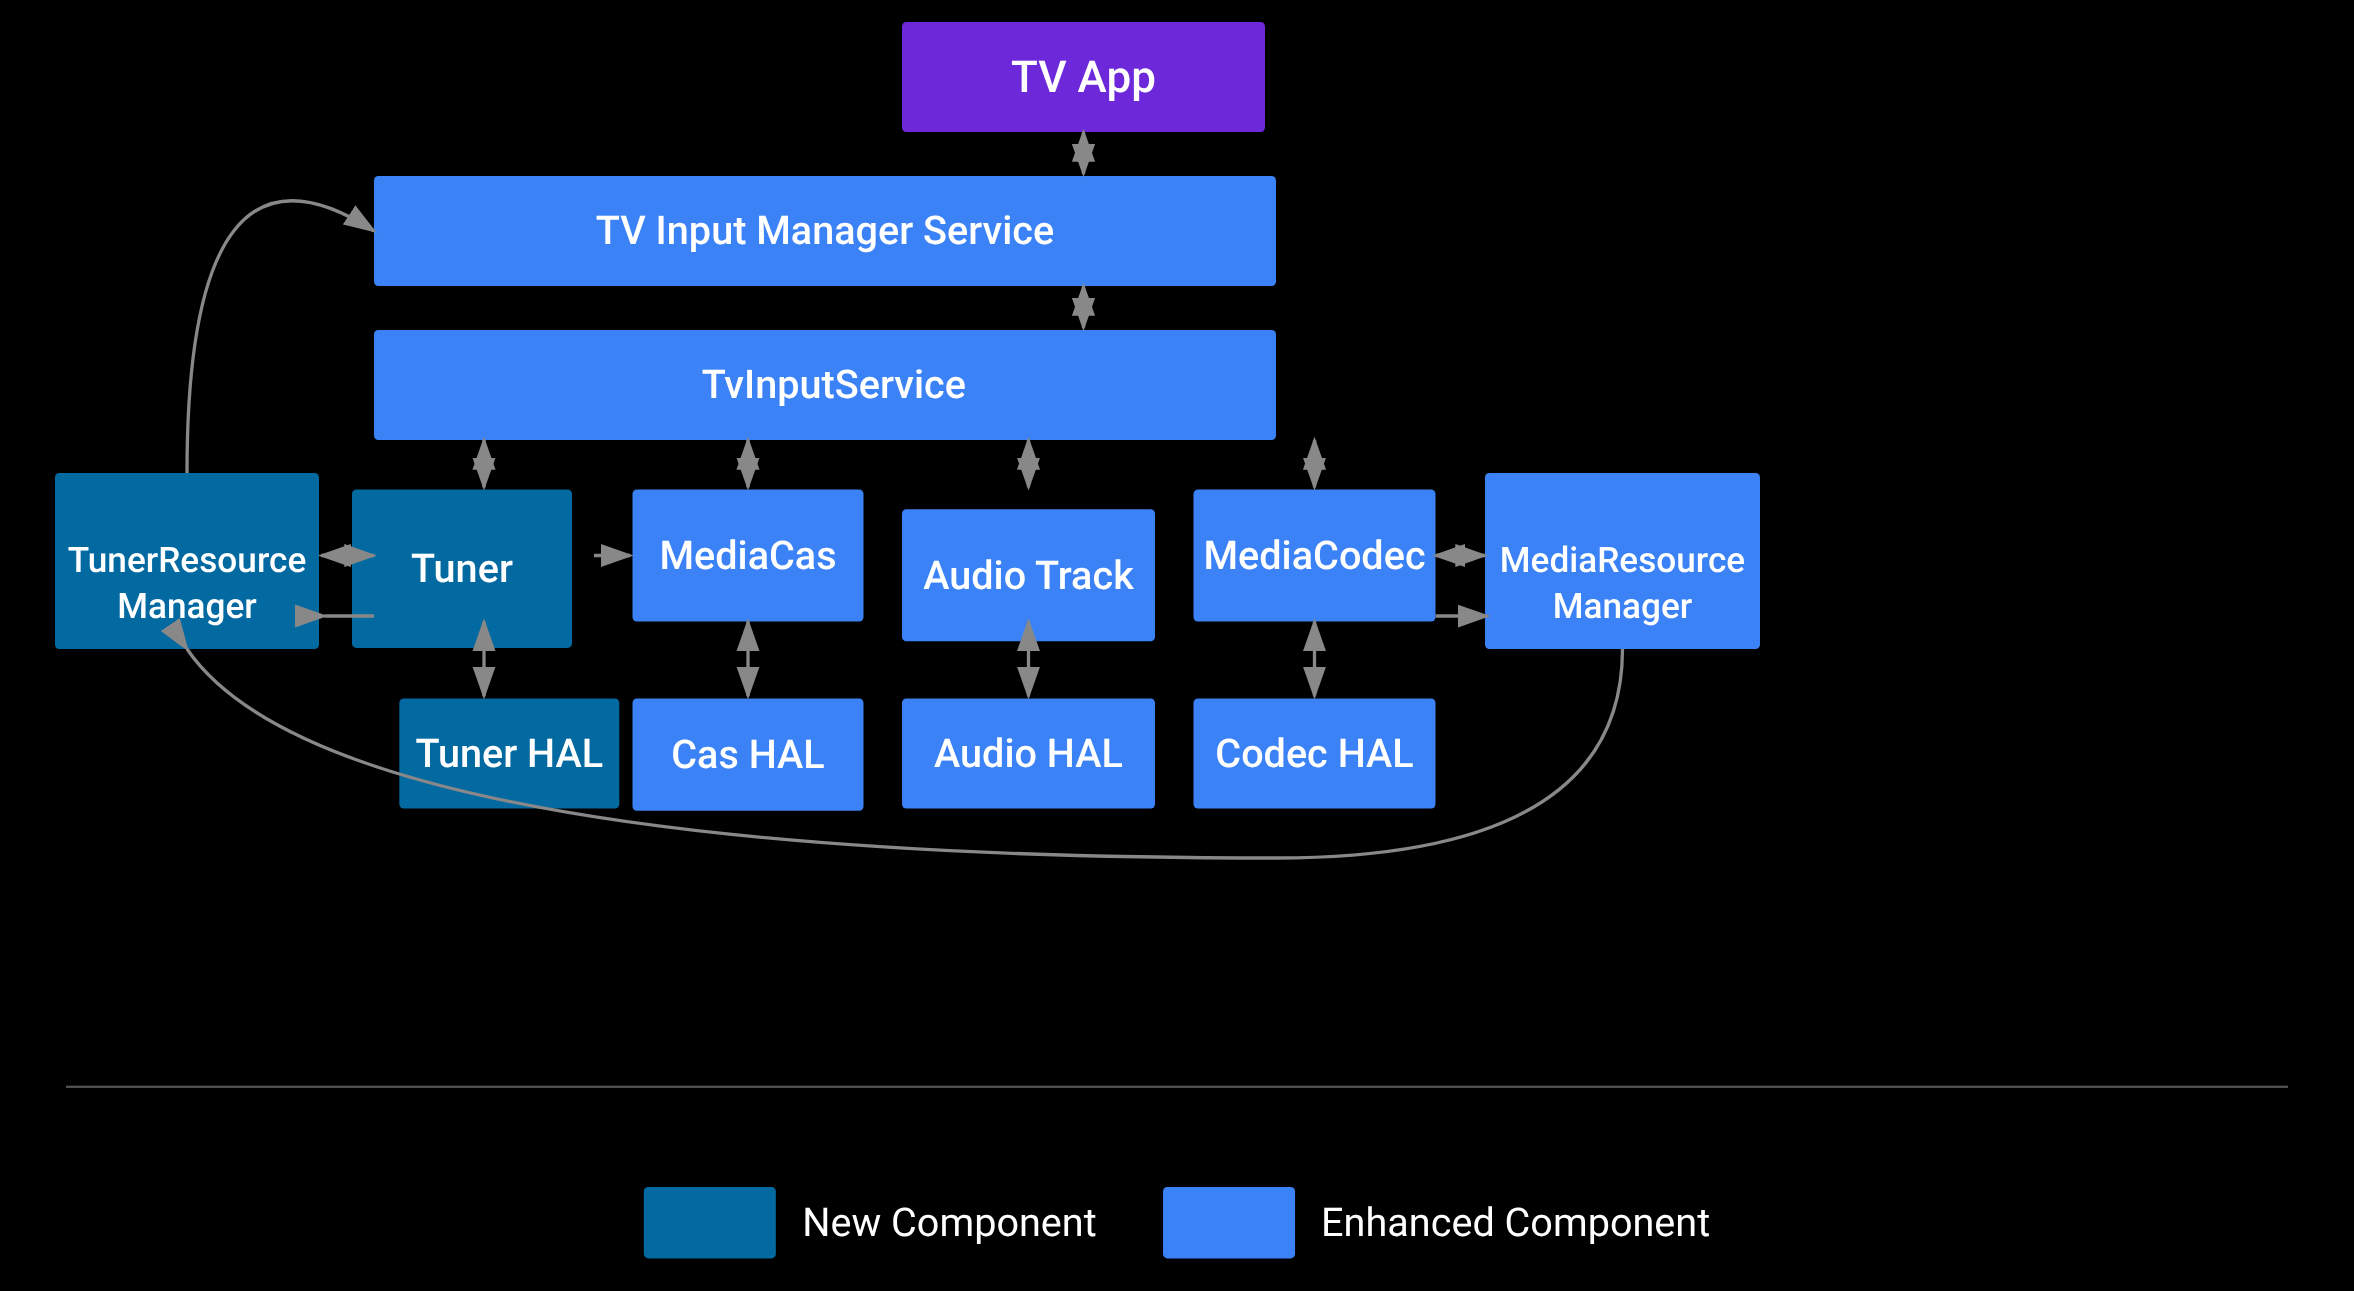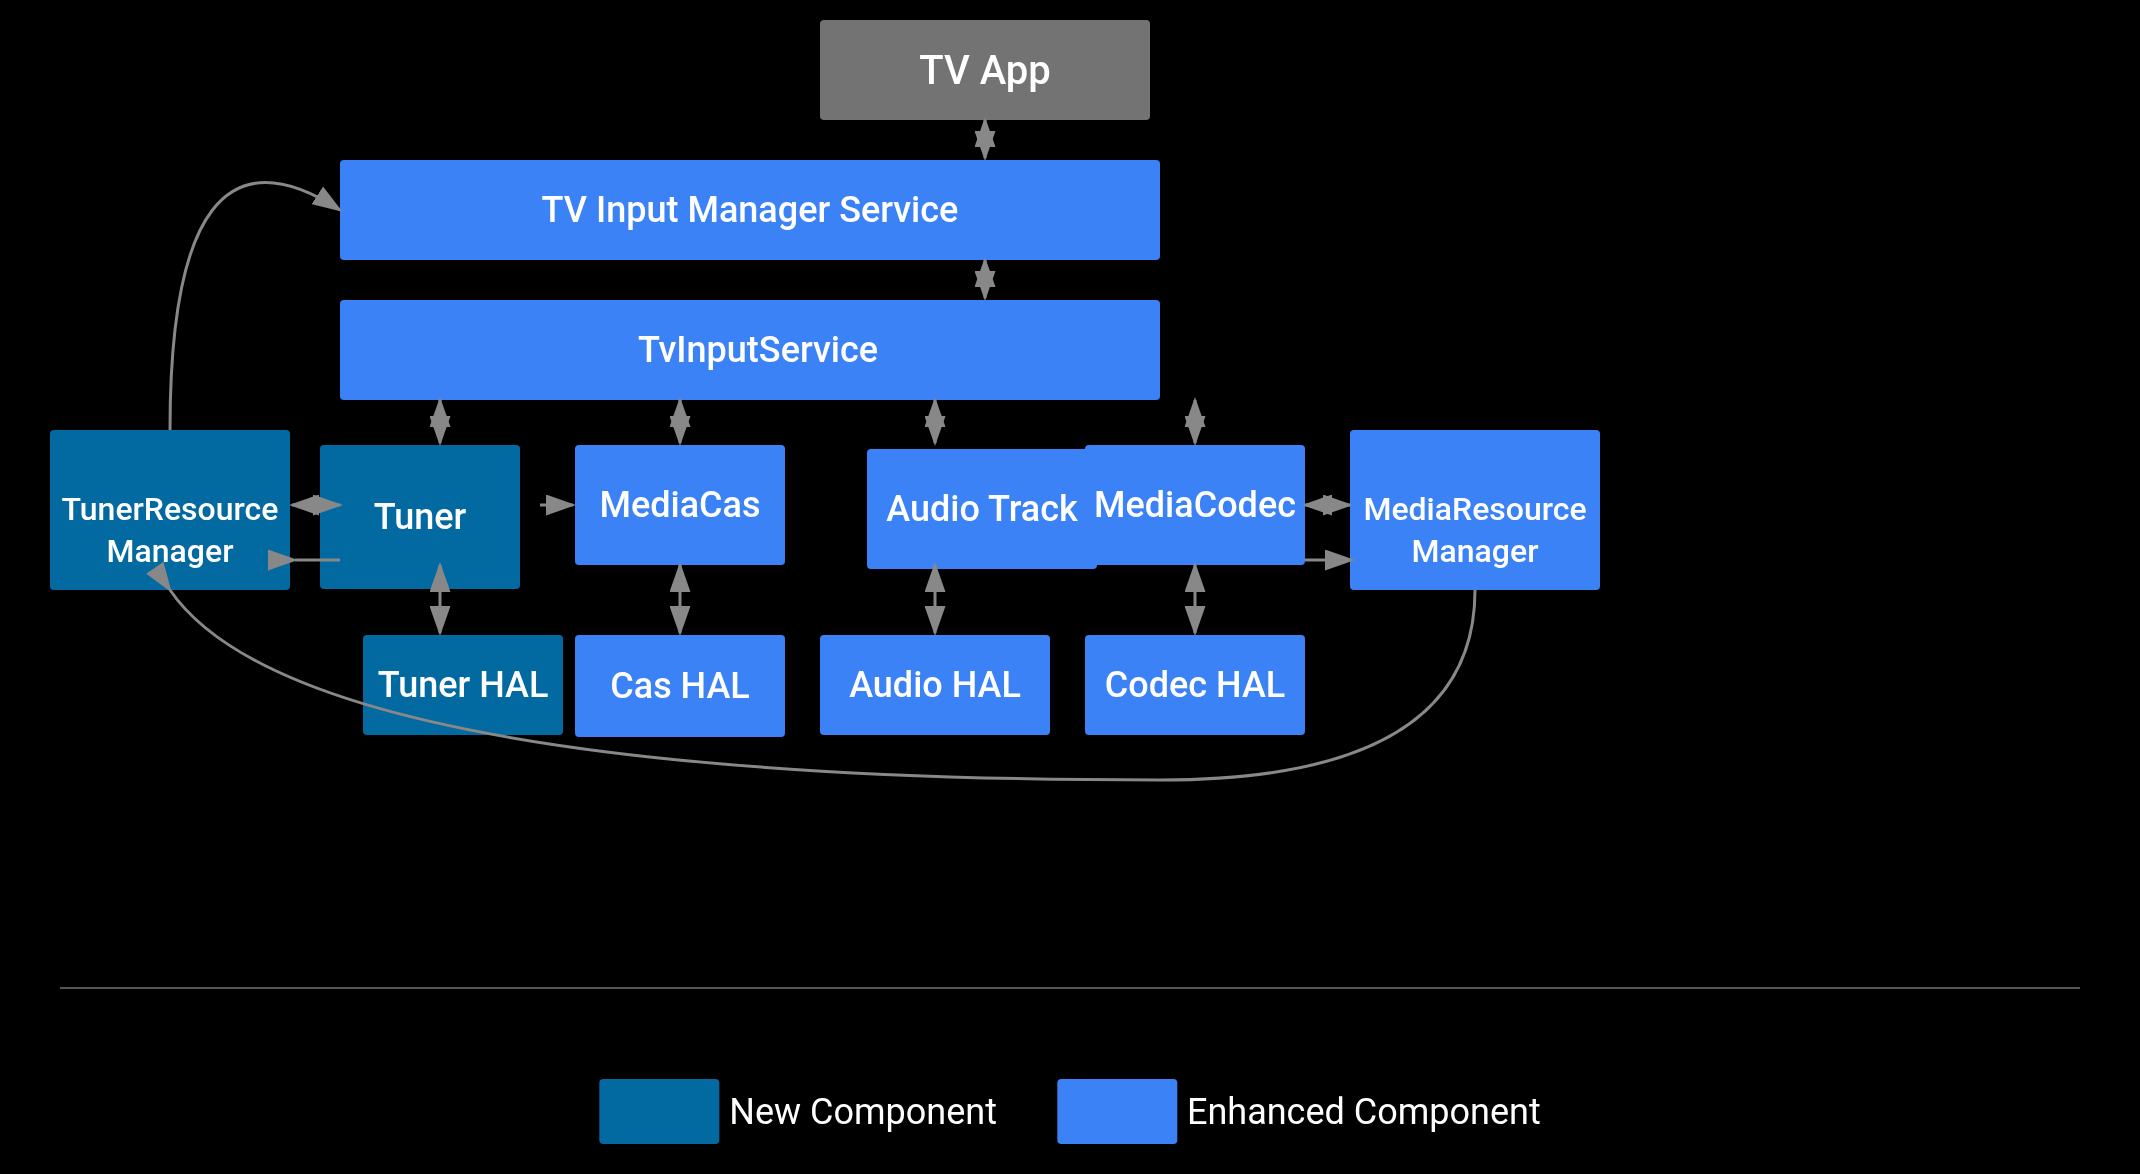--- a/index.html
+++ b/index.html
@@ -22,42 +22,42 @@
       align-items: center;
       justify-content: center;
       text-align: center;
       color: #fff;
       font-size: 36px;
       font-weight: 500;
       border-radius: 4px;
     }
     .orange { background: #3b82f6; }
     .purple { background: #0369a1; }
-    .cyan { background: #737373; }
+    .cyan { background: #6d28d9; }
 
     svg.arrows {
       position: absolute;
       top: 0; left: 0;
       width: 2140px;
       height: 1174px;
       pointer-events: none;
     }
     .legend-area {
       position: absolute;
       bottom: 30px;
       left: 50%;
       transform: translateX(-50%);
       display: flex;
       align-items: center;
       gap: 60px;
     }
     .legend-item {
       display: flex;
       align-items: center;
-      gap: 10px;
+      gap: 24px;
     }
     .legend-box {
       width: 120px;
       height: 65px;
       border-radius: 4px;
     }
     .legend-label {
       font-size: 36px;
       color: #fff;
       font-weight: 400;
@@ -89,21 +89,21 @@
   </div>
 
   <div class="block purple" style="left:320px; top:445px; width:200px; height:144px;">
     Tuner
   </div>
 
   <div class="block orange" style="left:575px; top:445px; width:210px; height:120px;">
     MediaCas
   </div>
 
-  <div class="block orange" style="left:820px; top:449px; width:230px; height:120px;margin-left:47px;">
+  <div class="block orange" style="left:820px; top:463px; width:230px; height:120px;">
     Audio Track
   </div>
 
   <div class="block orange" style="left:1085px; top:445px; width:220px; height:120px;">
     MediaCodec
   </div>
 
   <div class="block purple" style="left:340px; top:635px; width:200px; height:100px;margin-left:23px;">
     Tuner HAL
   </div>

